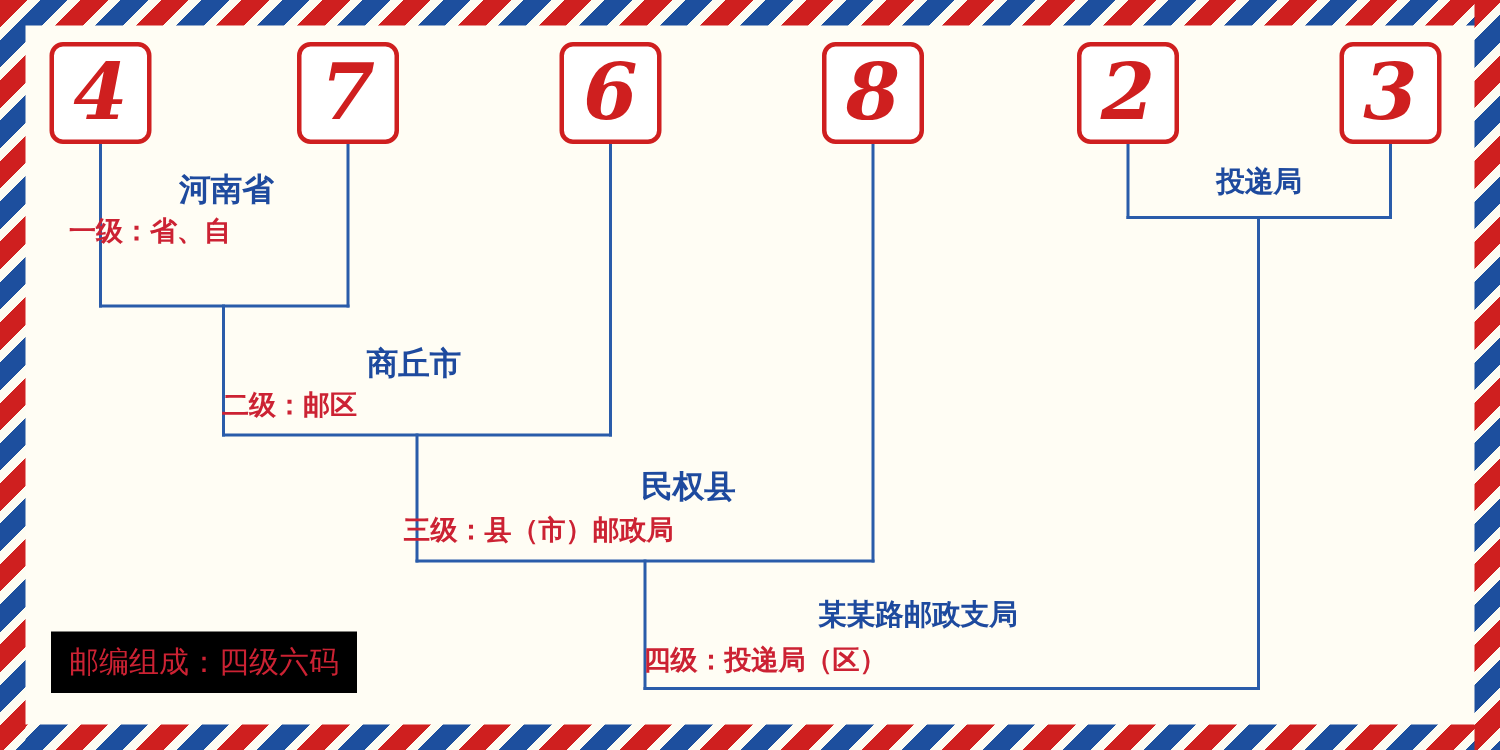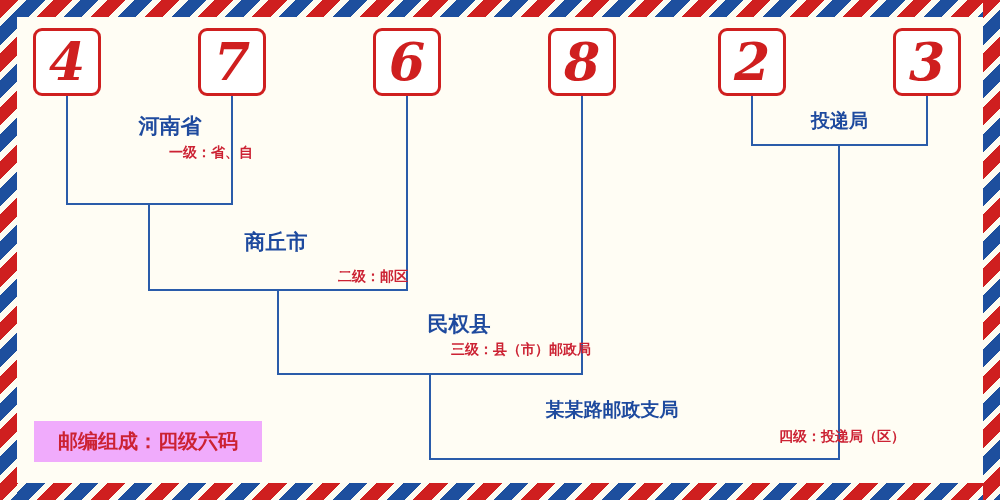--- a/index.html
+++ b/index.html
@@ -61,33 +61,33 @@
     font-weight: bold;
     font-size: 21px;
     text-align: center;
     z-index: 3;
   }
   .level-name.small { font-size: 19px; }
   .level-desc {
     position: absolute;
     color: var(--desc-red, #cc2233);
     font-weight: bold;
-    font-size: 14px;
-    text-align: right;
+    font-size: 18px;
+    text-align: left;
     z-index: 3;
   }
   .desc-line { display: block; line-height: 1.18; }
 
   .footer-label {
     position: absolute;
-    background: #f0abfc;
+    background: #000000;
     color: var(--desc-red, #cc2233);
-    font-weight: bold;
+    font-weight: normal;
     font-size: 20px;
-    padding: 7px 24px;
+    padding: 7px 12px;
     z-index: 3;
     white-space: nowrap;
   }
 </style>
 </head>
 <body>
 
 <div class="canvas">
 
   <div class="border-strip stripes border-top"></div>
@@ -115,30 +115,30 @@
   <div class="vline" style="left:581px;top:96px;height:279px"></div>
 
   <div class="vline" style="left:429px;top:373px;height:87px"></div>
   <div class="hline" style="left:429px;top:458px;width:411px"></div>
   <div class="vline" style="left:838px;top:144px;height:316px"></div>
 
   <div class="vline" style="left:751px;top:96px;height:50px"></div>
   <div class="vline" style="left:926px;top:96px;height:50px"></div>
   <div class="hline" style="left:751px;top:144px;width:177px"></div>
 
-  <div class="level-name" style="left:80px;top:112px;width:180px">河南省</div>
+  <div class="level-name" style="left:61px;top:112px;width:180px">河南省</div>
   <div class="level-desc" style="left:46px;top:144px;width:207px">
     <span class="desc-line">一级：省、自</span>
   </div>
 
   <div class="level-name" style="left:148px;top:228px;width:256px">商丘市</div>
-  <div class="level-desc" style="left:148px;top:268px;width:260px">二级：邮区</div>
+  <div class="level-desc" style="left:148px;top:258px;width:260px">二级：邮区</div>
 
   <div class="level-name" style="left:277px;top:310px;width:364px">民权县</div>
-  <div class="level-desc" style="left:285px;top:341px;width:306px">三级：县（市）邮政局</div>
+  <div class="level-desc" style="left:269px;top:341px;width:306px">三级：县（市）邮政局</div>
 
   <div class="level-name small" style="left:429px;top:397px;width:366px">某某路邮政支局</div>
   <div class="level-desc" style="left:429px;top:428px;width:476px">四级：投递局（区）</div>
 
   <div class="level-name small" style="left:751px;top:108px;width:177px">投递局</div>
 
   <div class="footer-label" style="left:34px;top:421px">邮编组成：四级六码</div>
 
 </div>
 

